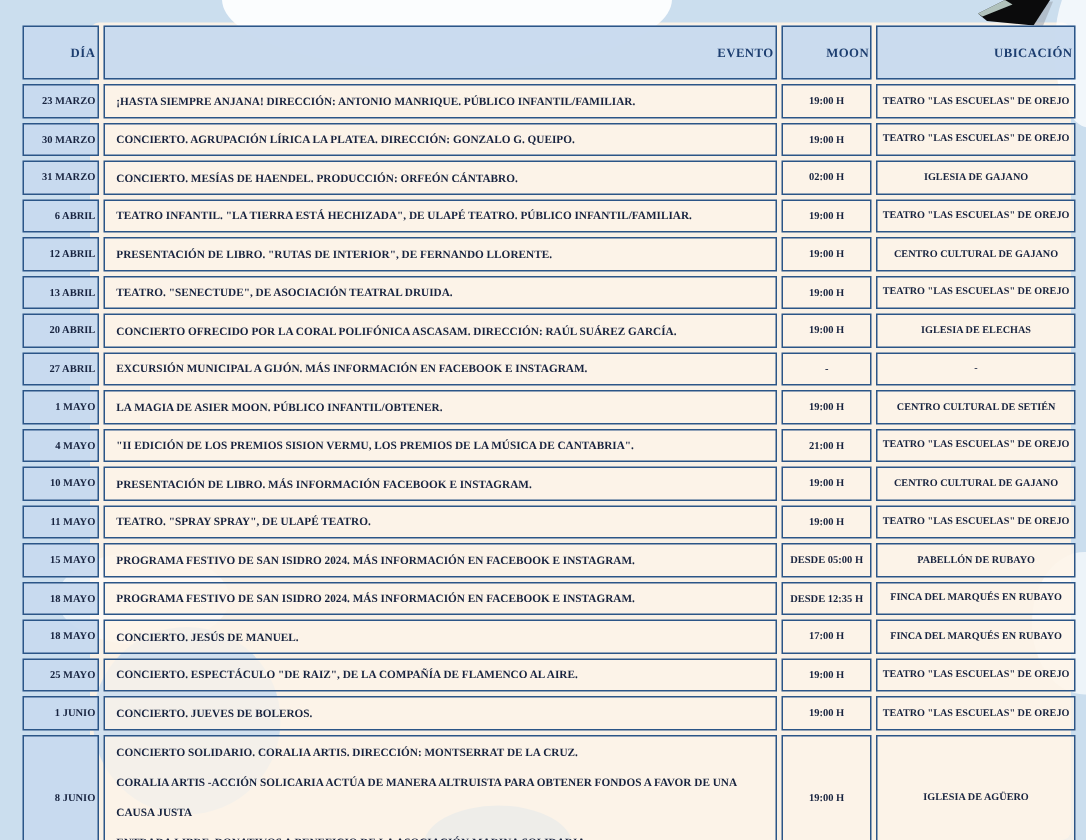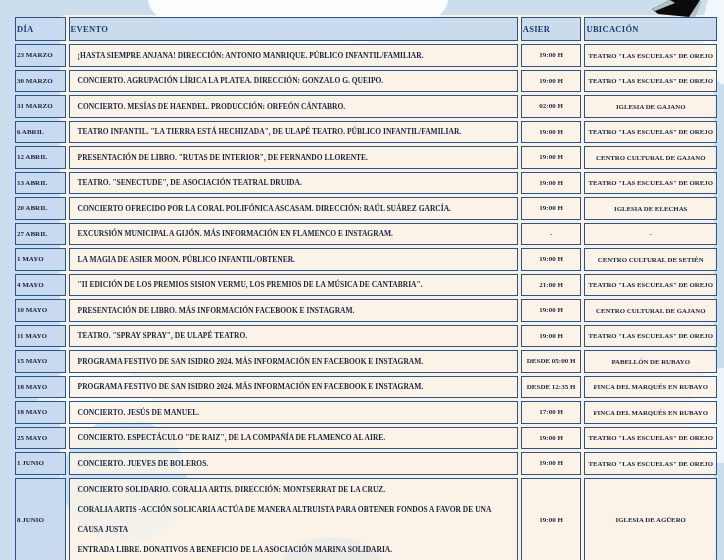--- a/index.html
+++ b/index.html
@@ -33,31 +33,31 @@
     table-layout: fixed; width: 708px;
   }
   td, th {
     box-sizing: border-box;
     border: 1.5px solid #2b5587;
     color: #17233f;
     font-weight: bold;
     overflow: hidden;
   }
   thead th {
-    height: 24px;
+    height: 36px;
     background: rgba(200,218,238,0.96);
     color: #1d3e70;
     font-size: 8.5px; letter-spacing: .3px;
-    text-align: left; vertical-align: middle;
+    text-align: right; vertical-align: middle;
   }
   tbody td { height: 22.5px; vertical-align: middle; }
   tbody tr.tall td { height: 60px; }
   td.day {
     background: rgba(200,218,238,0.96);
-    font-size: 7px; text-align: left; margin-top: 24px;
+    font-size: 7px; text-align: right; margin-top: 24px;
   }
   td.event {
     background: rgba(253,244,232,0.8);
     font-size: 7.5px; text-align: left;
     padding-left: 8px; padding-right: 24px;
     white-space: pre-line; line-height: 20px;
   }
   tbody tr:not(.tall):not(.clipped) td.event { line-height: normal; }
   td.hora {
     background: rgba(253,244,232,0.8);
@@ -95,21 +95,21 @@
     <colgroup>
       <col style="width:50px">
         <col style="width:444px">
         <col style="width:60px">
         <col style="width:131px">
     </colgroup>
     <thead>
       <tr>
         <th>DÍA</th>
         <th>EVENTO</th>
-        <th>ASIER</th>
+        <th>MOON</th>
         <th>UBICACIÓN</th>
       </tr>
     </thead>
     <tbody>
         <tr>
           <td class="day">23 MARZO</td>
           <td class="event">¡HASTA SIEMPRE ANJANA! DIRECCIÓN: ANTONIO MANRIQUE.  PÚBLICO INFANTIL/FAMILIAR.</td>
           <td class="hora">19:00 H</td>
           <td class="ubic">TEATRO "LAS ESCUELAS" DE OREJO</td>
         </tr>
@@ -144,21 +144,21 @@
           <td class="ubic">TEATRO "LAS ESCUELAS" DE OREJO</td>
         </tr>
         <tr>
           <td class="day">20 ABRIL</td>
           <td class="event">CONCIERTO OFRECIDO POR LA CORAL POLIFÓNICA ASCASAM. DIRECCIÓN: RAÚL SUÁREZ GARCÍA.</td>
           <td class="hora">19:00 H</td>
           <td class="ubic">IGLESIA DE ELECHAS</td>
         </tr>
         <tr>
           <td class="day">27 ABRIL</td>
-          <td class="event">EXCURSIÓN MUNICIPAL A GIJÓN. MÁS INFORMACIÓN EN FLAMENCO E INSTAGRAM.</td>
+          <td class="event">EXCURSIÓN MUNICIPAL A GIJÓN. MÁS INFORMACIÓN EN FACEBOOK E INSTAGRAM.</td>
           <td class="hora">-</td>
           <td class="ubic">-</td>
         </tr>
         <tr>
           <td class="day">1 MAYO</td>
           <td class="event">LA MAGIA DE ASIER MOON. PÚBLICO INFANTIL/OBTENER.</td>
           <td class="hora">19:00 H</td>
           <td class="ubic">CENTRO CULTURAL DE SETIÉN</td>
         </tr>
         <tr>

